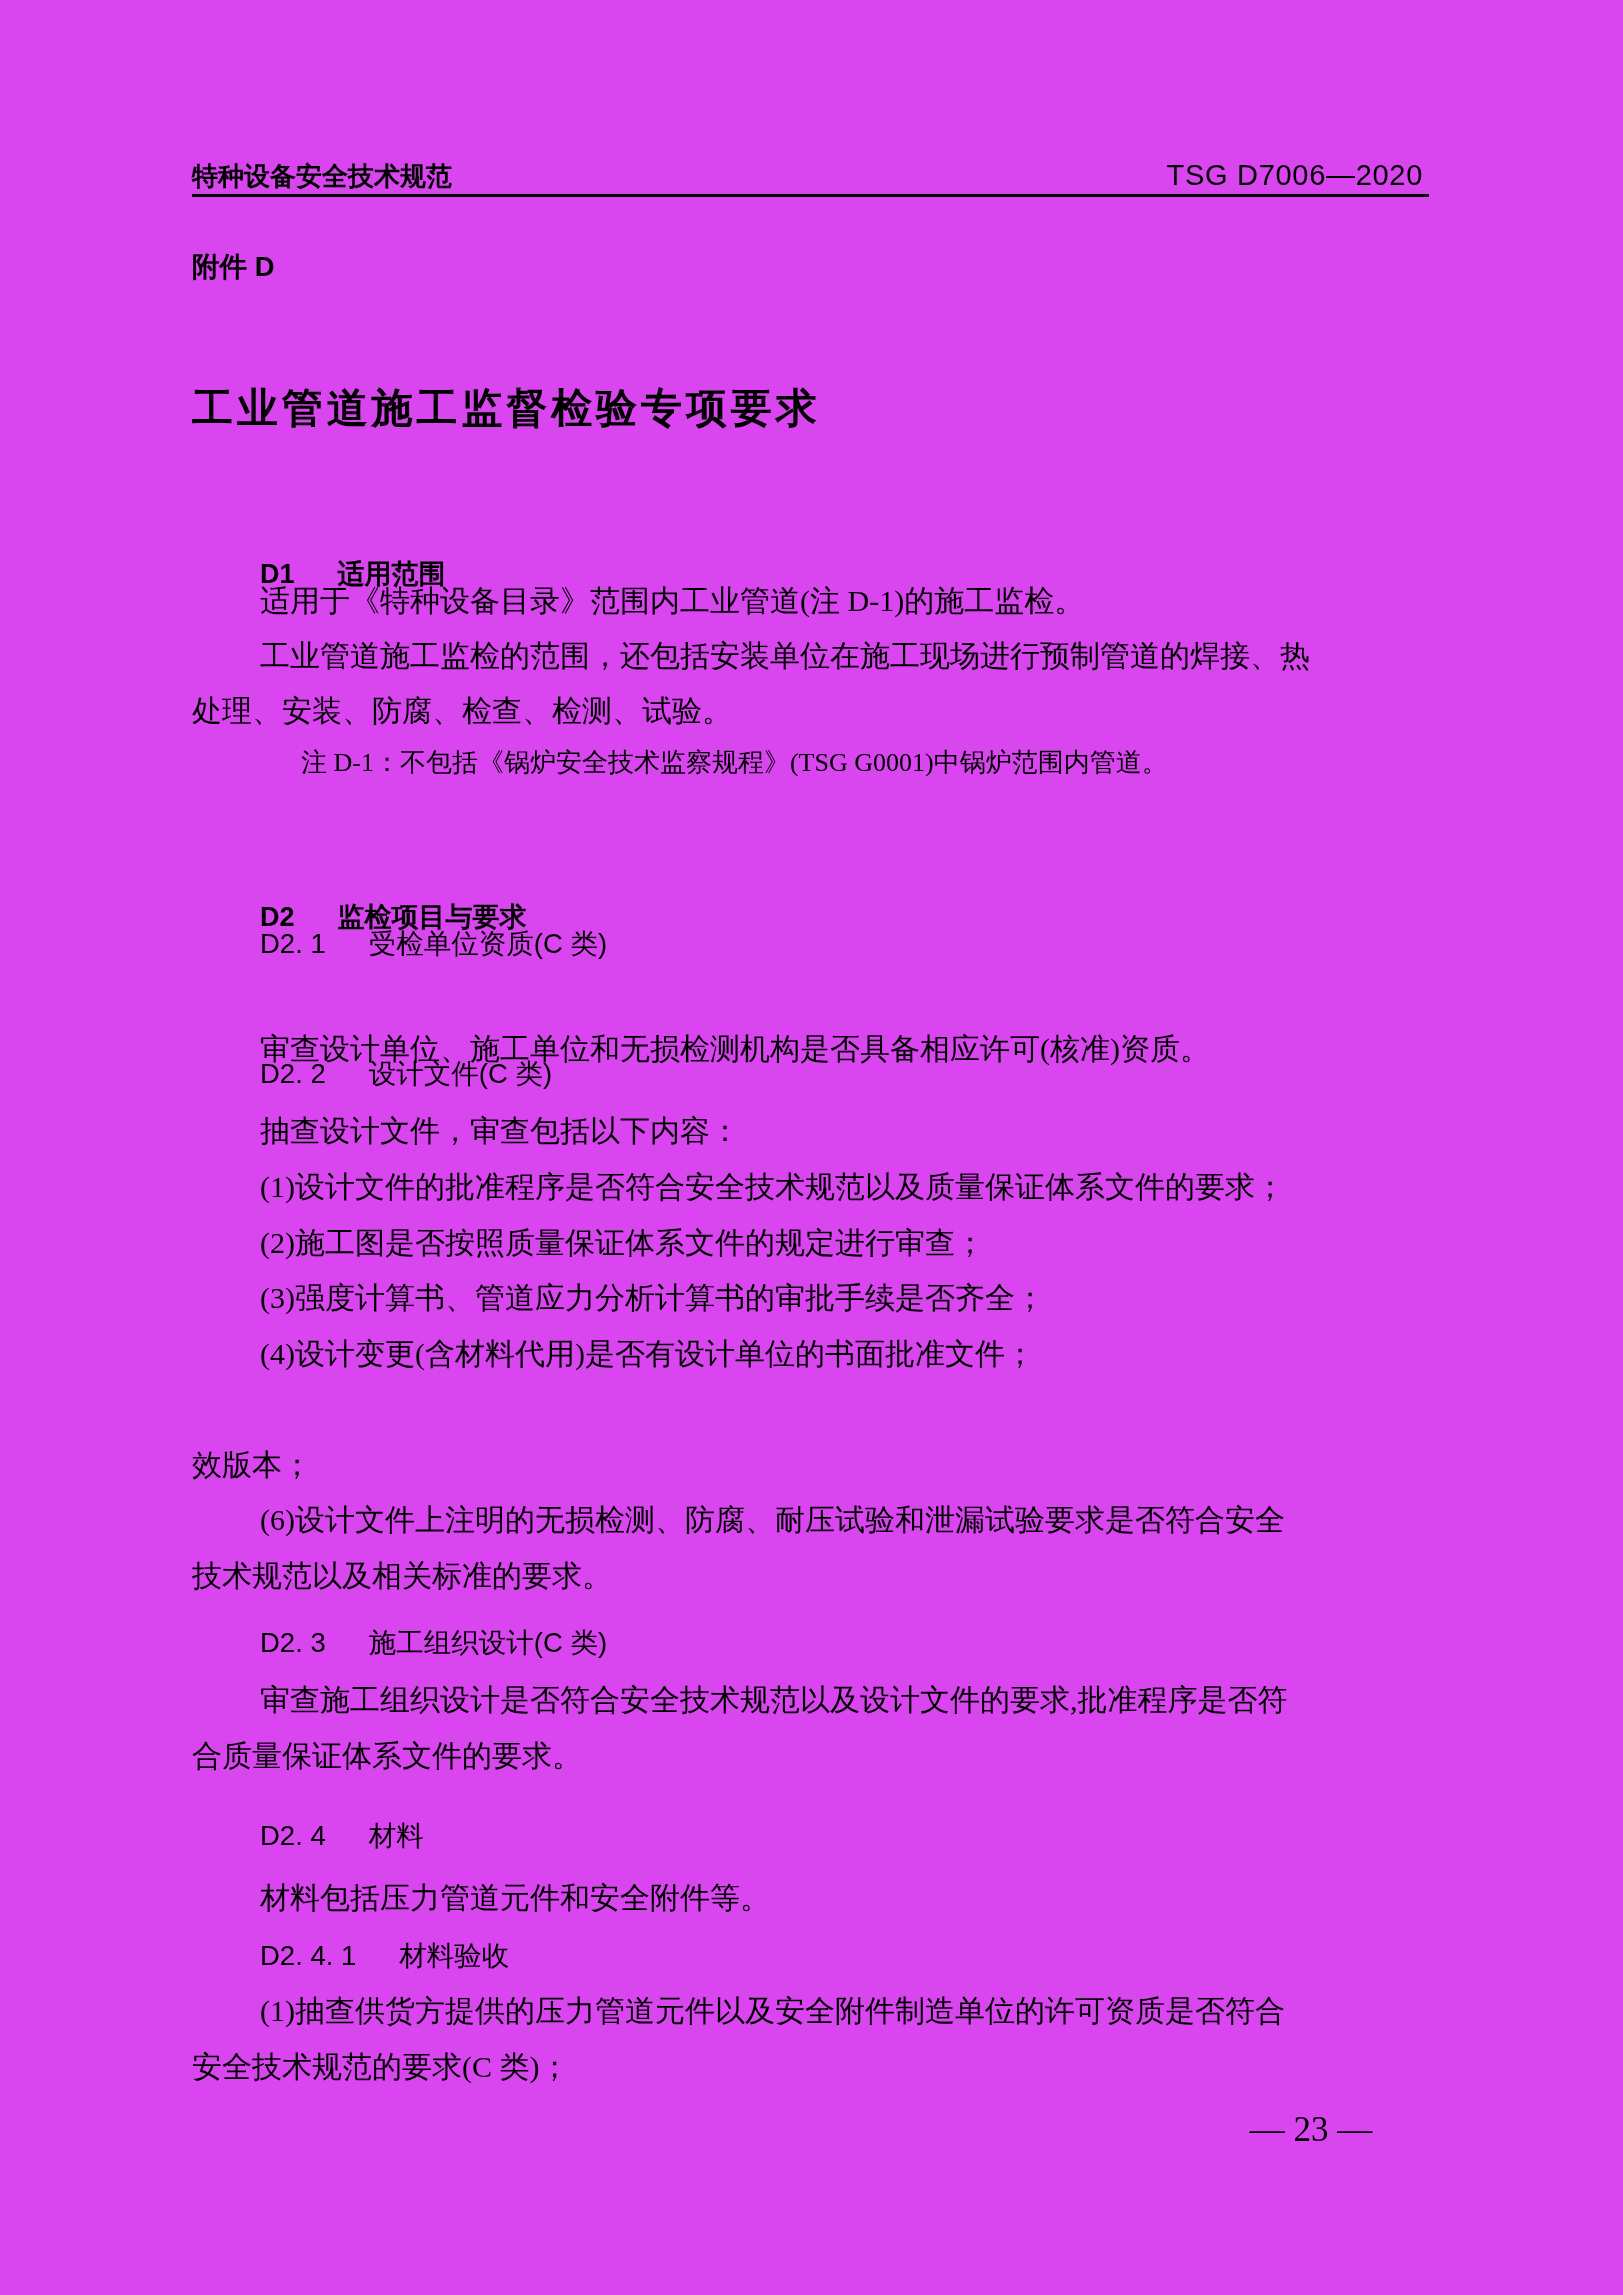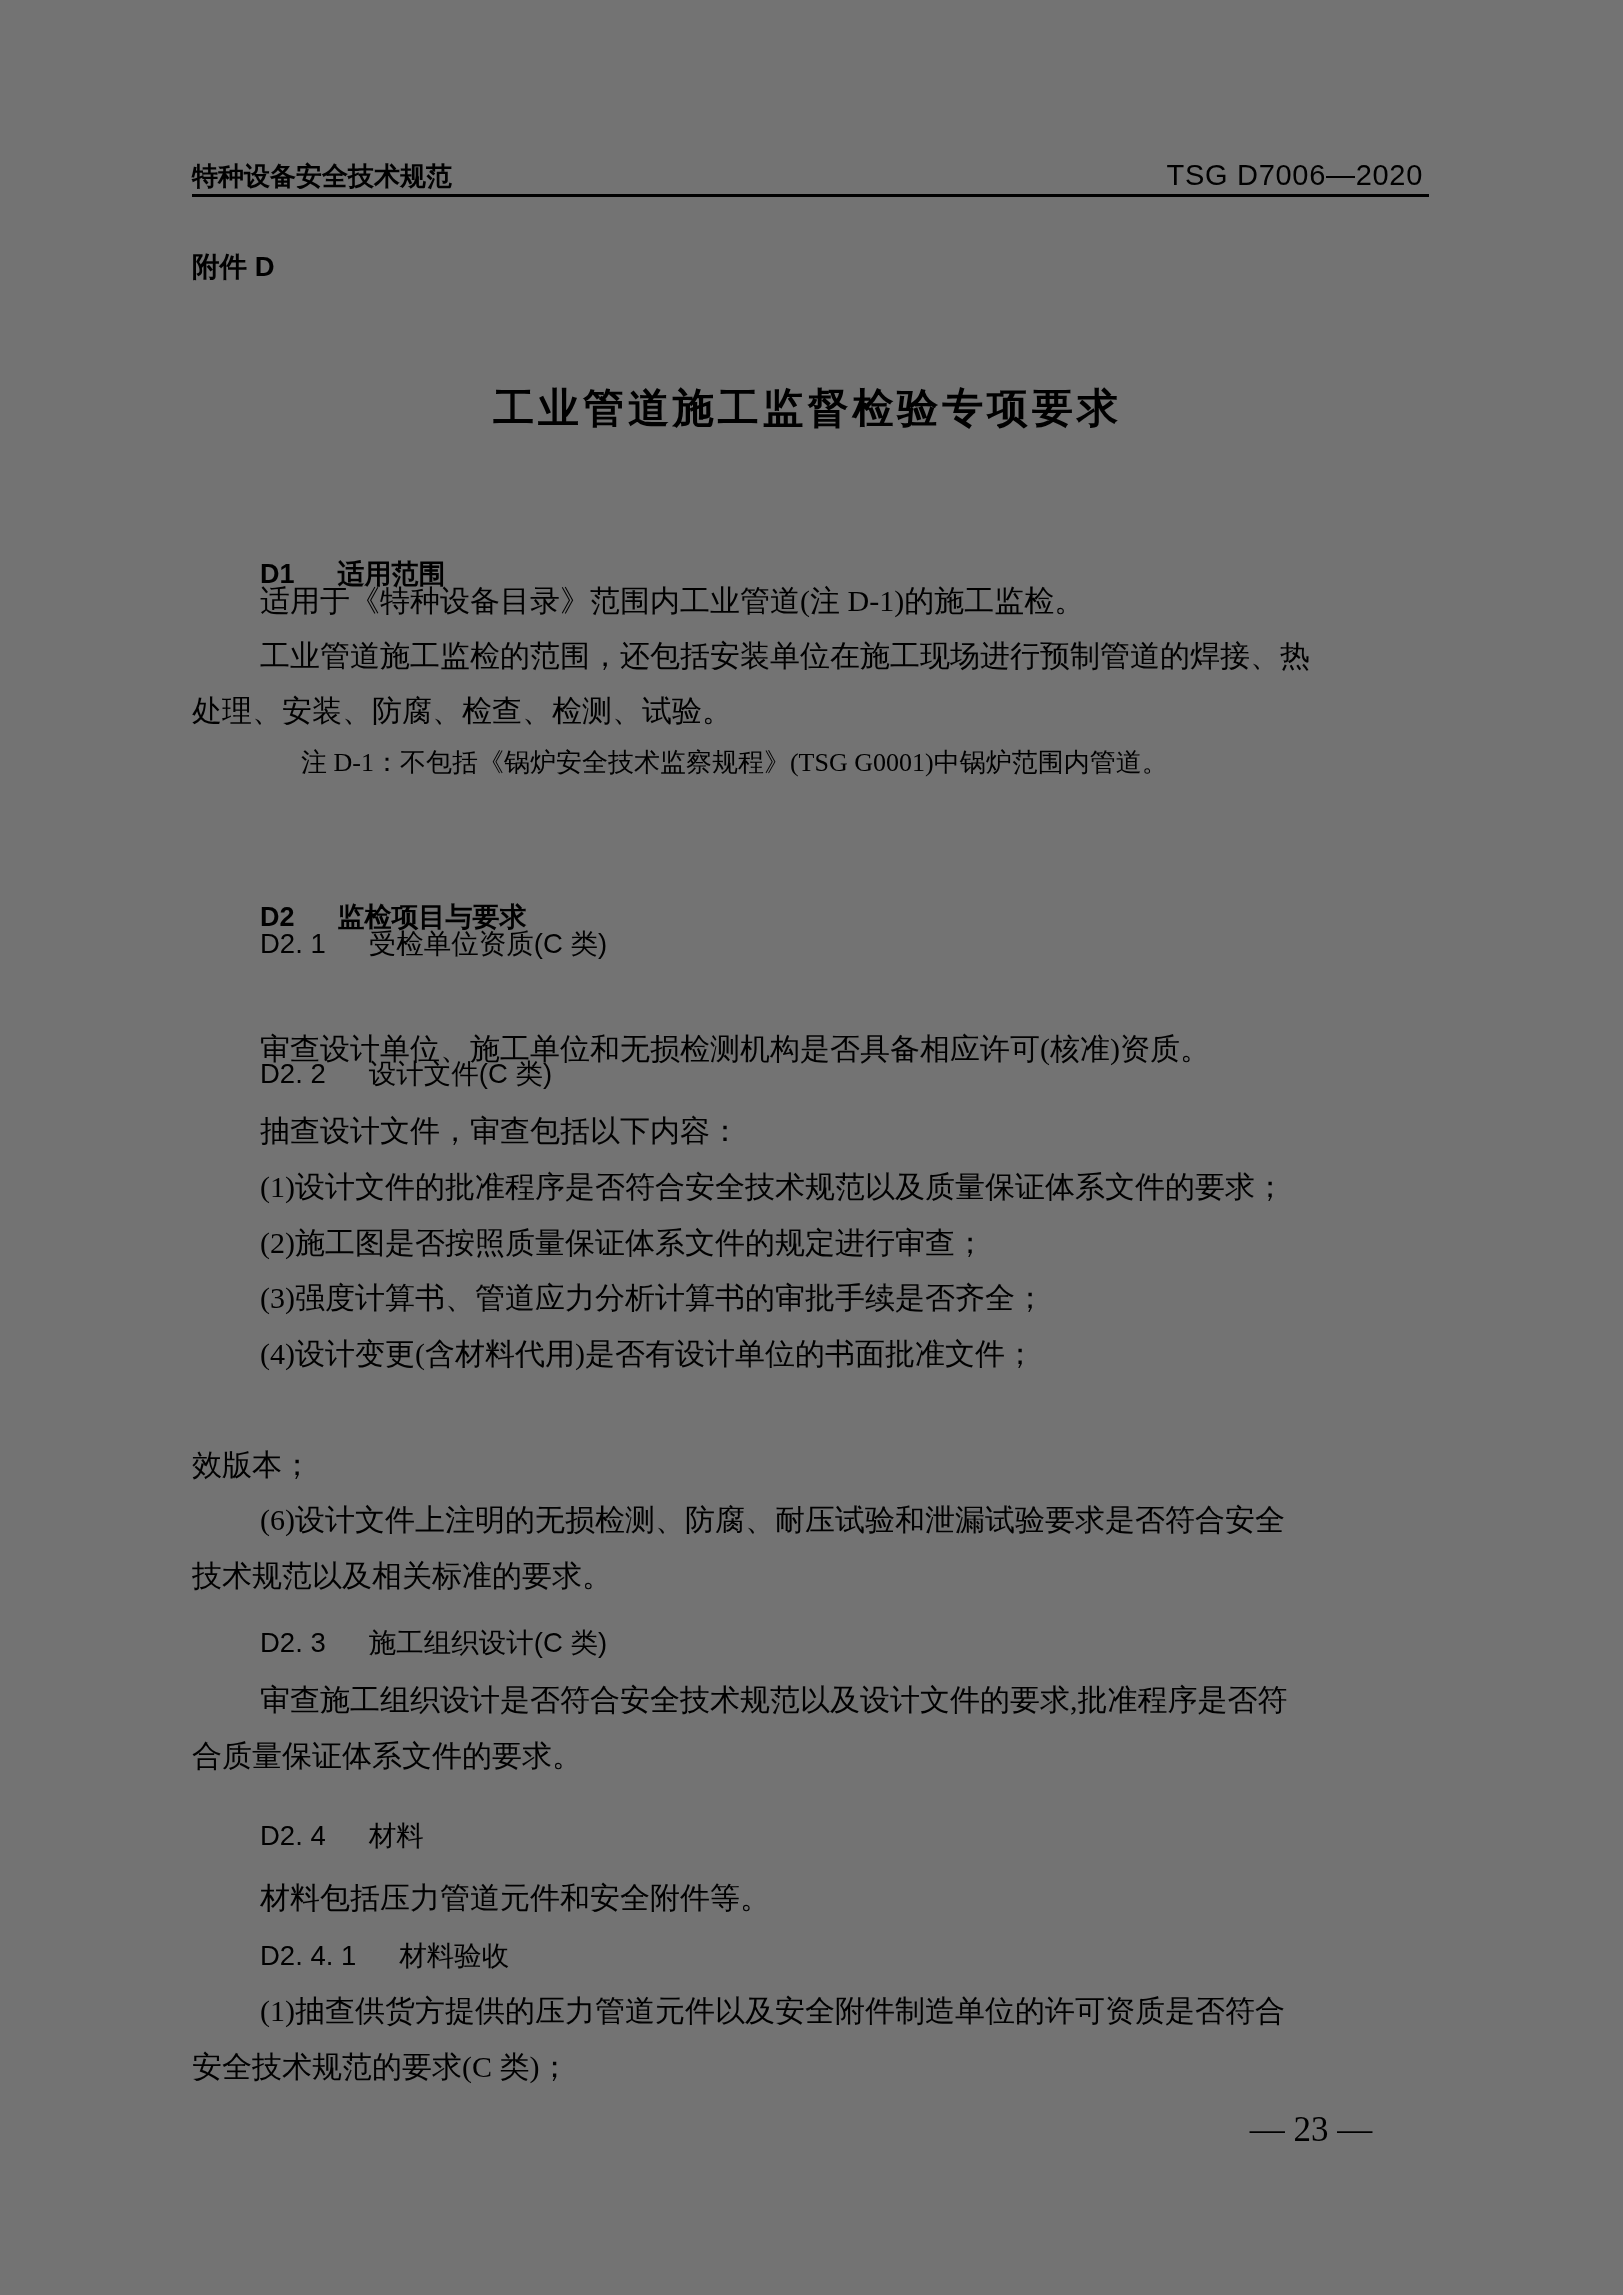--- a/index.html
+++ b/index.html
@@ -1,38 +1,38 @@
 <!DOCTYPE html>
 <html style="font-size:10.5px"><head>
 <meta charset="utf-8">
 <style>
   html,body{margin:0;padding:0;background:#e8e8e8;}
   .page{
     position:relative;
     width:1623px;height:2295px;
-    background:#737373;
+    background:#d946ef;
     color:#000;
     overflow:hidden;
   }
   .ln{position:absolute;left:192px;right:194px;line-height:1.15;white-space:nowrap;}
   .ind{left:260px;}            
   .nind{left:255px;}           
   .sans{font-family:"Liberation Sans","DejaVu Sans",sans-serif;}
   .serif{font-family:"Liberation Serif","DejaVu Serif",serif;}
   .hdr{
     position:absolute;top:159px;left:192px;right:200px;
     display:flex;justify-content:space-between;align-items:baseline;
   }
   .hdr-left{font-family:"Liberation Sans","DejaVu Sans",sans-serif;font-weight:bold;font-size:26px;}
   .hdr-right{font-family:"Liberation Sans","DejaVu Sans",sans-serif;font-size:29px;letter-spacing:0.7px;}
   .rule{position:absolute;top:194px;left:192px;width:1237px;height:2.6px;background:#000;}
   .attach{font-weight:bold;font-size:27.5px;}
   .doc-title{
     position:absolute;top:381px;left:192px;right:200px;
-    text-align:center;
+    text-align:left;
     font-family:Liberation Mono, monospace;
     font-weight:bold;font-size:41px;letter-spacing:3.9px;
   }
   .sh{font-weight:bold;font-size:27px;margin-top:43px;}     
   .ssh{font-weight:normal;font-size:27.5px;}  
   .hno{margin-right:43px;}
   .body{font-size:30px;}
   .note{font-size:26px;margin-left:46px;}
   .footer{
     position:absolute;top:2110px;left:1229px;width:164px;

